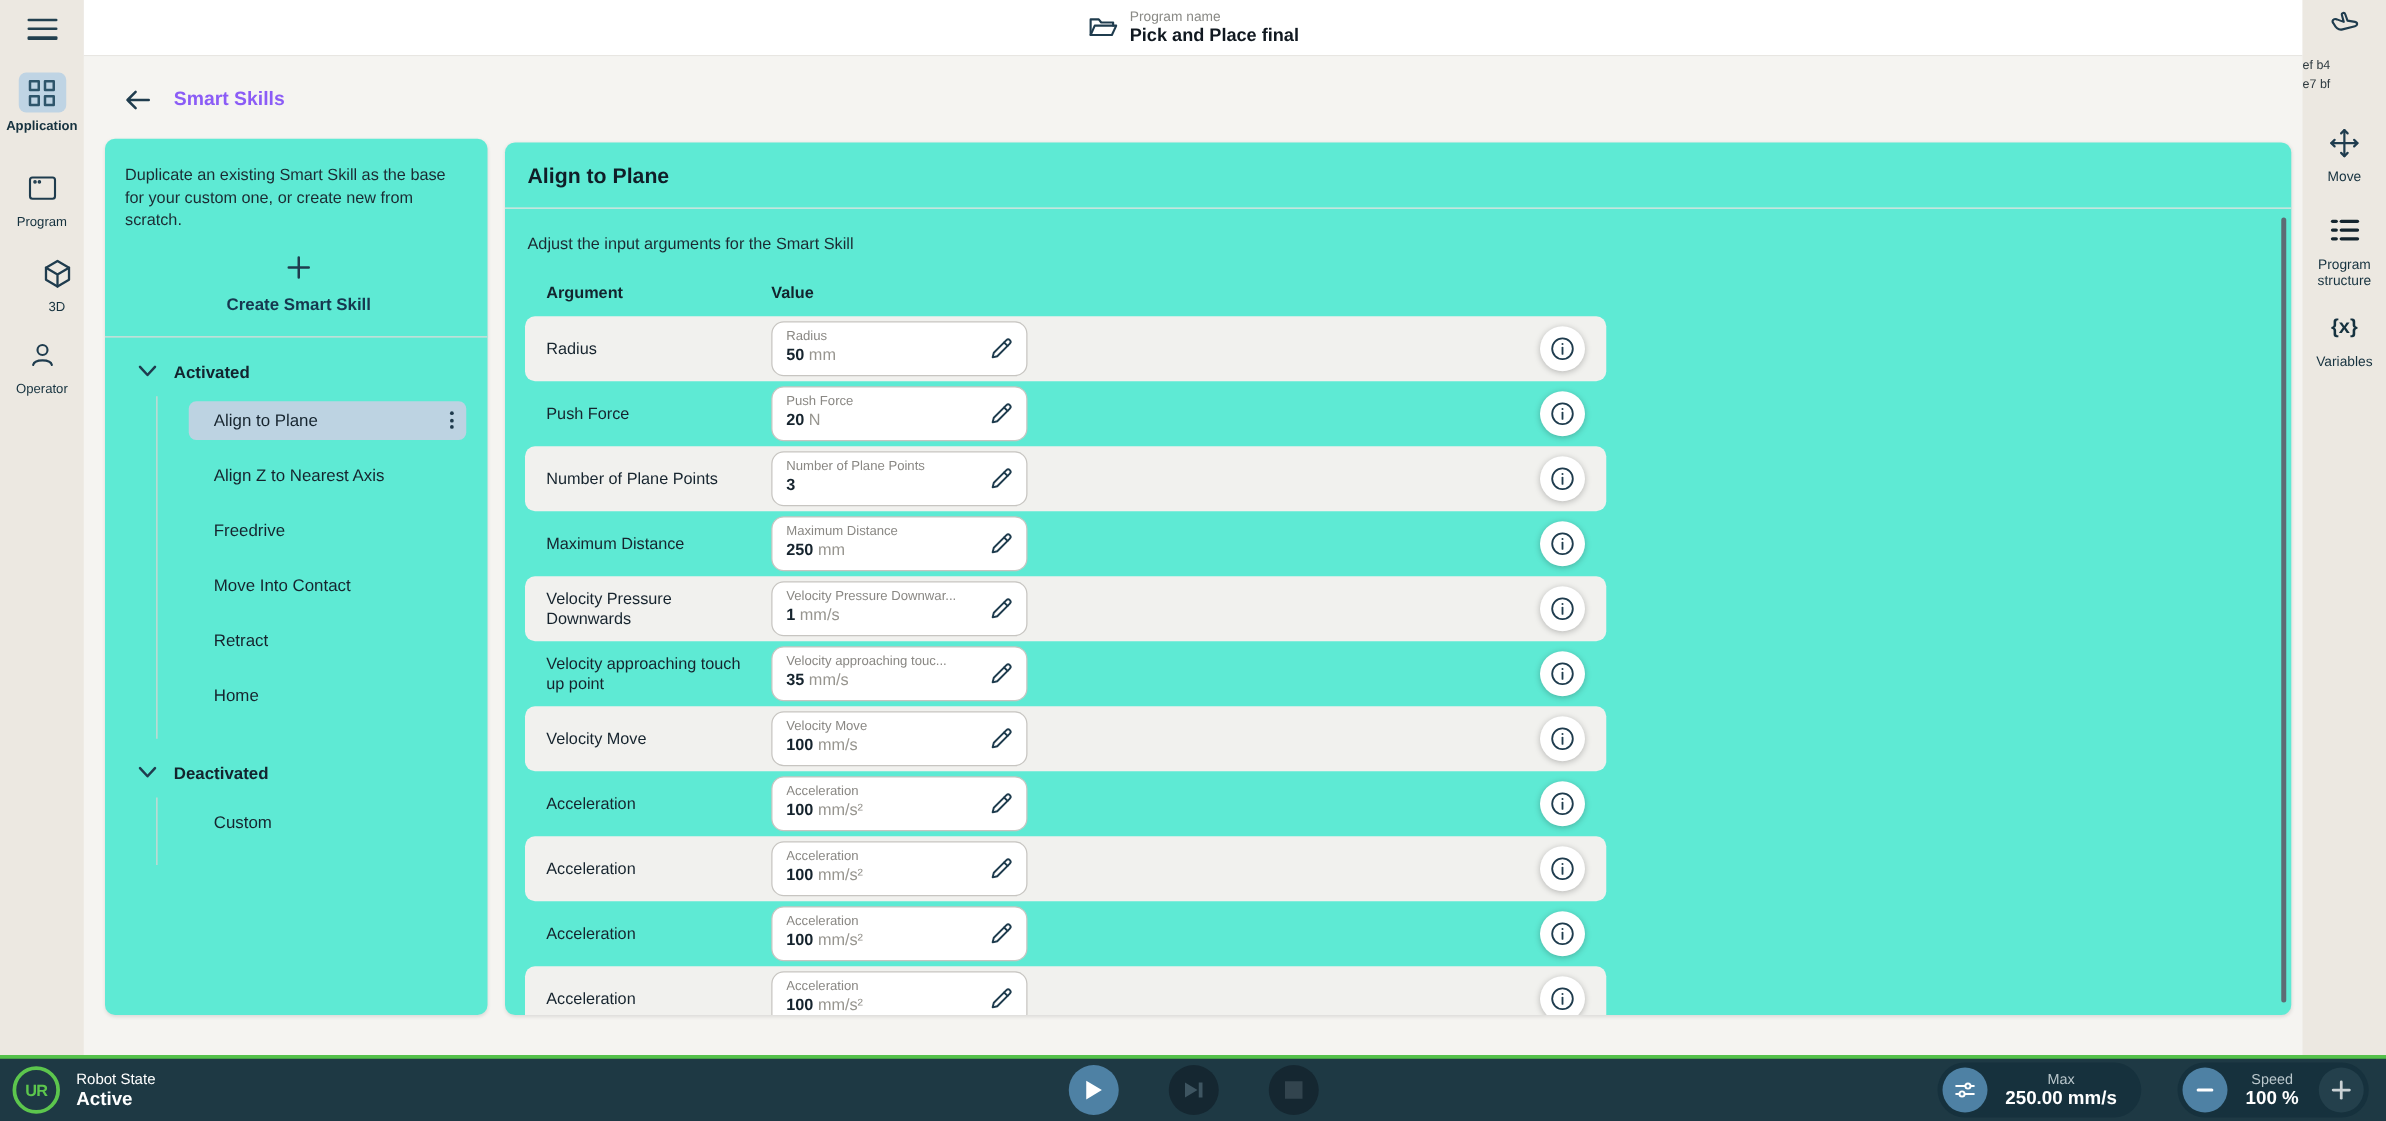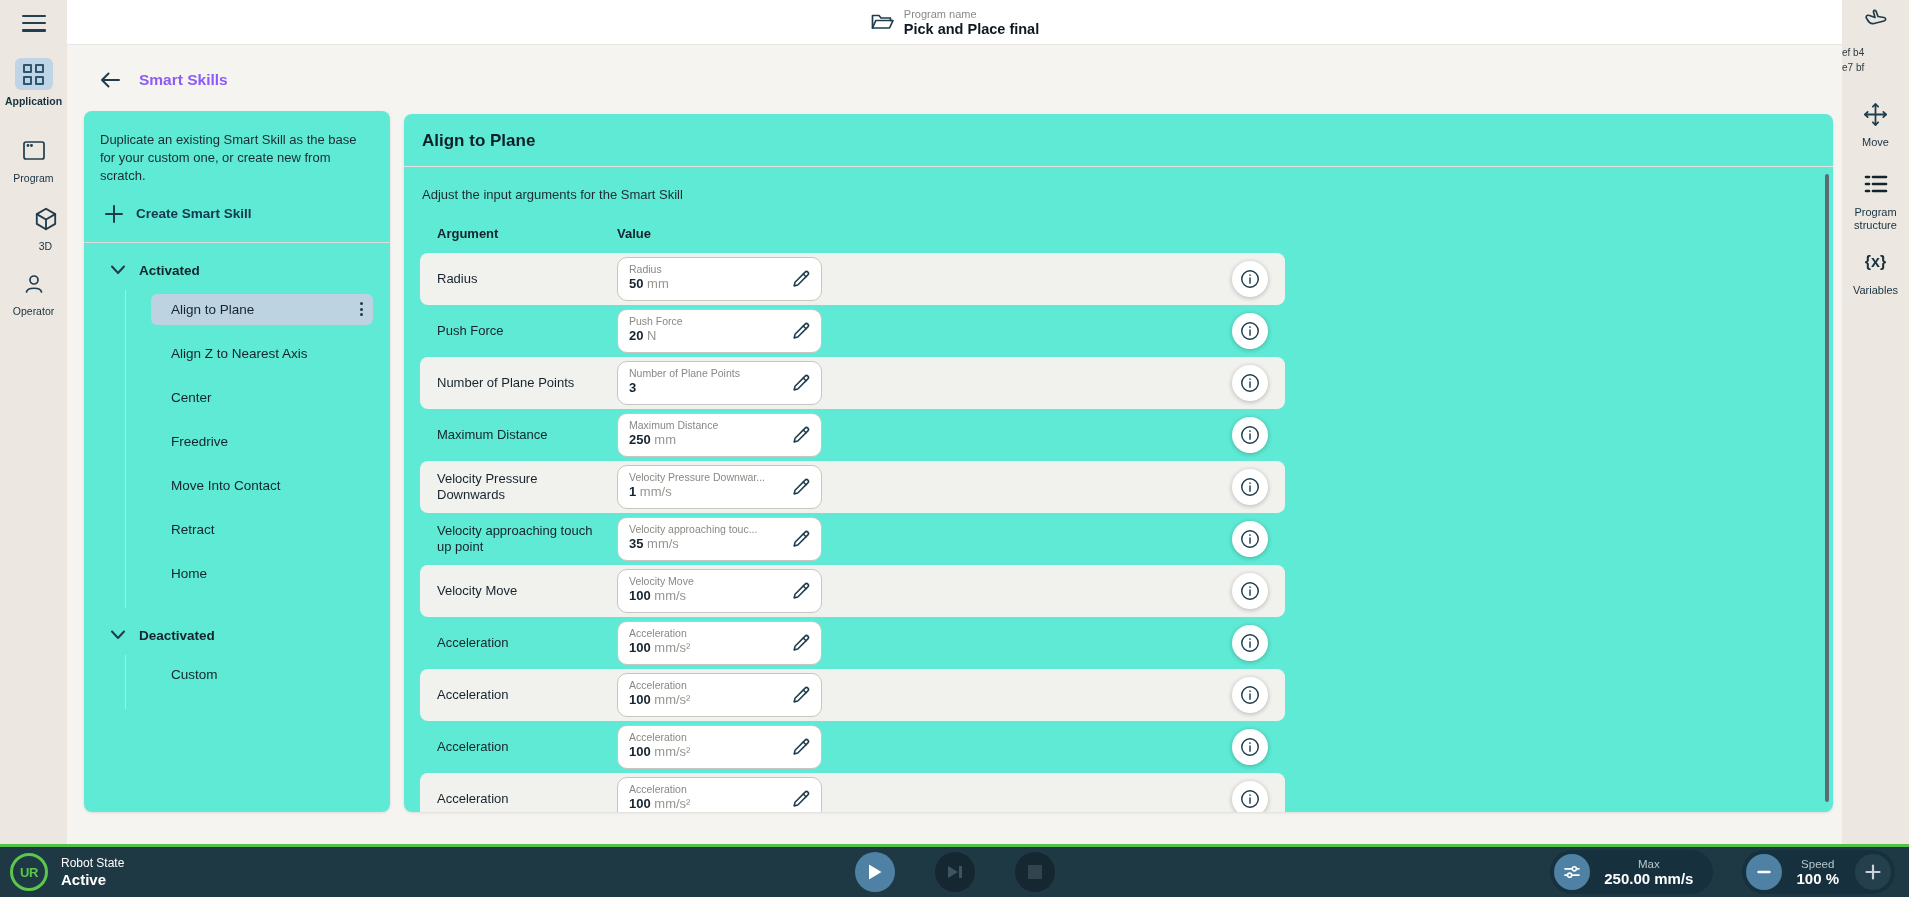--- a/index.html
+++ b/index.html
@@ -34,21 +34,21 @@
   .main { position:absolute; left:67px; right:67px; top:45px; bottom:53px; background:#F5F4F1; overflow:hidden; }
   .page-head { position:absolute; top:22px; left:30px; display:flex; align-items:center; gap:16px; }
   .page-title { font-size:15.5px; font-weight:bold; color:#8b5cf6; }
   .back-btn { width:26px; height:26px; display:flex; align-items:center; justify-content:center; cursor:pointer; }
 
   .card { background:#5eead4; border-radius:8px; box-shadow:0 1px 3px rgba(0,0,0,.10); }
 
   
   .skills-card { position:absolute; left:17px; top:66px; width:306px; height:701px; padding:20px 16px; overflow:hidden; }
   .intro { font-size:13px; line-height:1.4; color:#1C2B33; }
-  .create-btn { display:flex; align-items:center; gap:12px; margin:18px 0 0 4px; cursor:pointer; color:#16384F; }
+  .create-btn { display:flex; align-items:center; gap:12px; margin:18px 0 0 4px; cursor:pointer; color:#16384F;flex-direction:column; }
   .create-btn .txt { font-size:13.5px; font-weight:bold; }
   .skills-divider { border-bottom:1px solid #DEDCD8; margin:18px -16px 0; }
   .sec-head { display:flex; align-items:center; gap:13px; margin:20px 0 12px 10px; cursor:pointer; }
   .sec-head .txt { font-size:13.5px; font-weight:bold; color:#13242E; }
   .tree { margin-left:25px; border-left:1.5px solid #D8D6D2; padding:4px 0 6px 0; }
   .skill-item { position:relative; margin:0 0 13px 25px; width:222px; height:31px; display:flex; align-items:center; border-radius:6px; padding-left:20px; font-size:13.5px; color:#16242E; cursor:pointer; }
   .skill-item.selected { background:#BDD3E2; }
   .skill-item .kebab { display:none; position:absolute; right:10px; top:50%; transform:translateY(-50%); flex-direction:column; gap:2.5px; }
   .skill-item.selected .kebab { display:flex; }
   .skill-item .kebab i { width:3px; height:3px; border-radius:50%; background:#1E3A4C; }
@@ -243,24 +243,20 @@
             <i></i>
             <i></i>
           </span>
         </div>
 
         <div class="skill-item">
           <span>Align Z to Nearest Axis</span>
 
         </div>
 
-        <div class="skill-item">
-          <span>Center</span>
-
-        </div>
 
         <div class="skill-item">
           <span>Freedrive</span>
 
         </div>
 
         <div class="skill-item">
           <span>Move Into Contact</span>
 
         </div>

